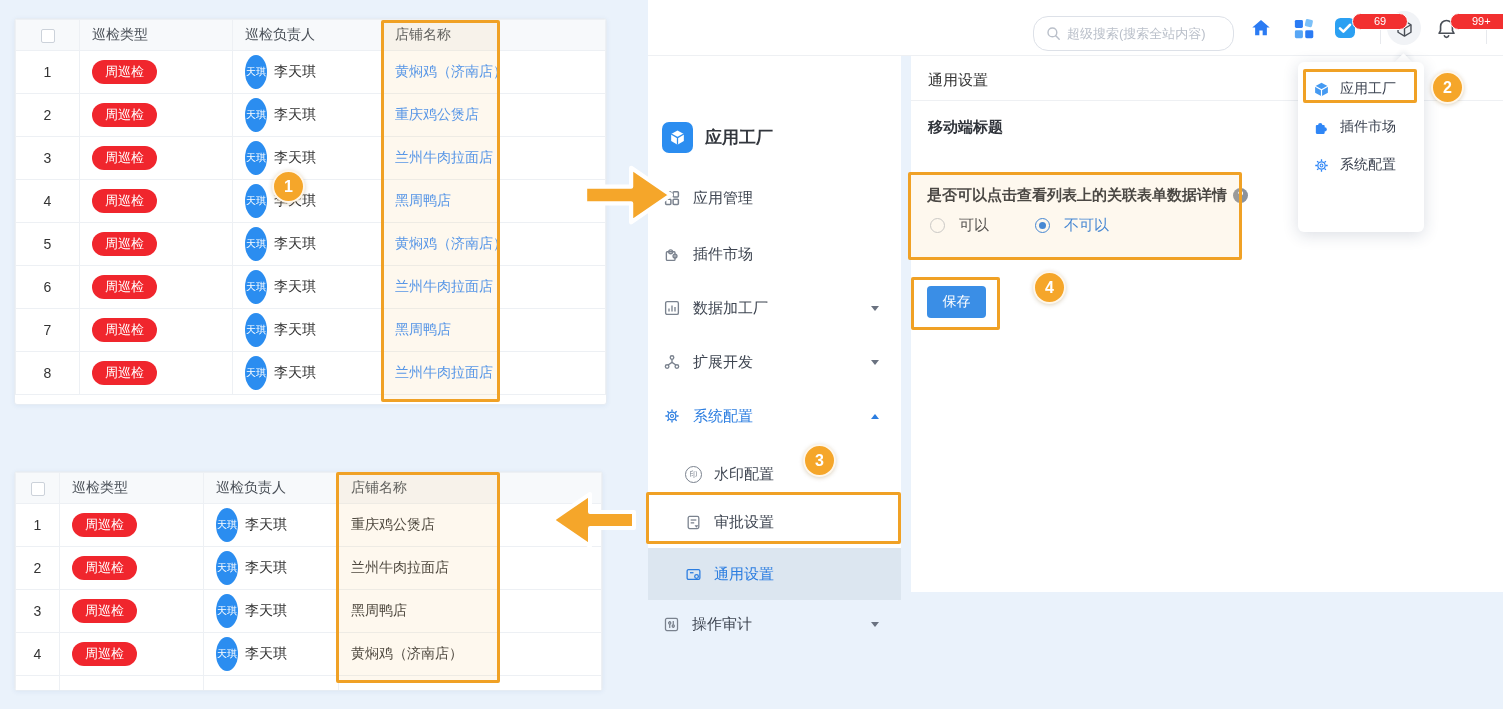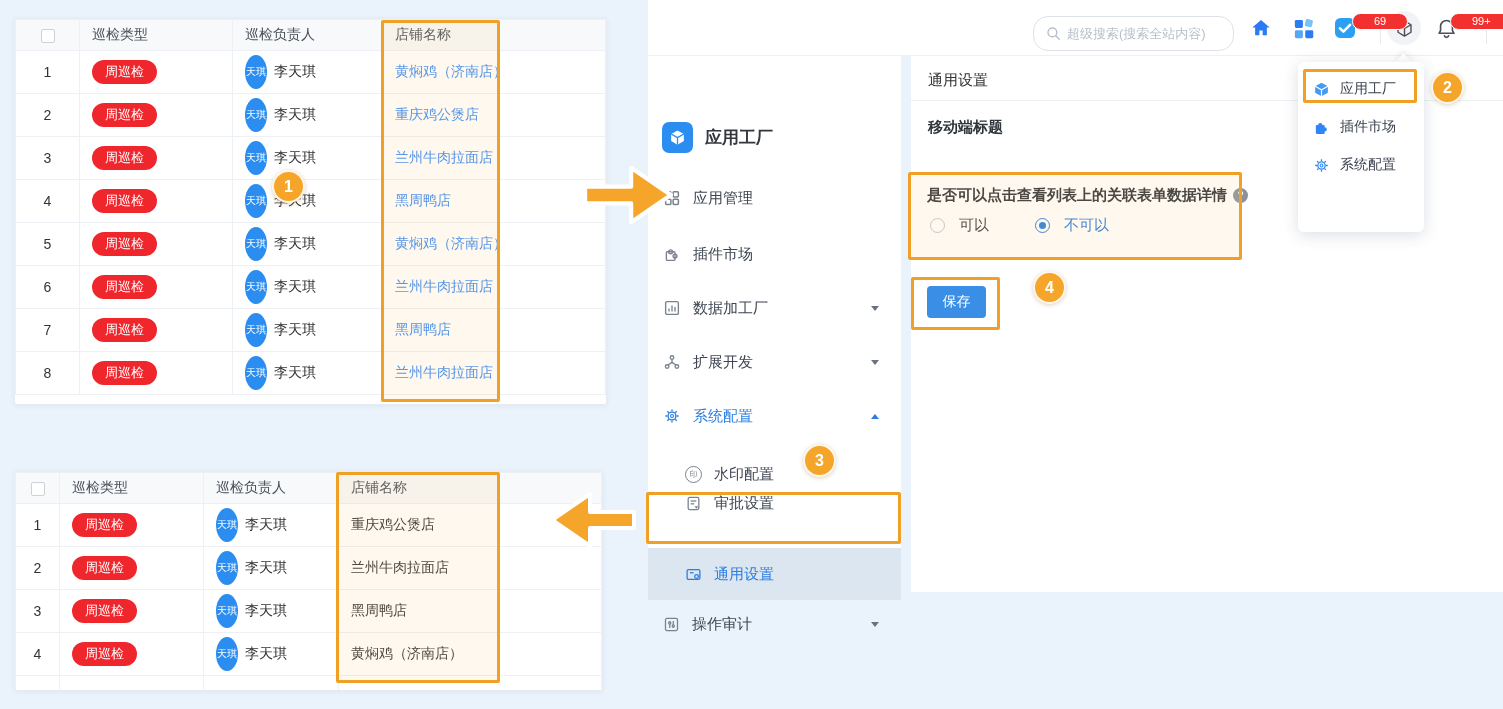--- a/index.html
+++ b/index.html
@@ -397,21 +397,21 @@
 
     <div class="sb-item sub" style="top:398px">
       <span class="ic">
           <span class="wm-icon">
             <span>印</span>
           </span>
         </span>
       <span>水印配置</span>
     </div>
 
-    <div class="sb-item sub" style="top:427px">
+    <div class="sb-item sub" style="top:446px">
       <span class="ic">
           <svg width="17" height="17" viewBox="0 0 24 24">
             <g fill="none" stroke="currentColor" stroke-width="1.8">
               <rect x="4.5" y="3.5" width="15" height="17" rx="2"></rect>
               <line x1="8" y1="8.5" x2="16" y2="8.5"></line>
               <line x1="8" y1="12.5" x2="13" y2="12.5"></line>
             </g>
             <path d="M13.5 16 L19 16 L16 19.5 Z" fill="currentColor"></path>
           </svg>
         </span>

